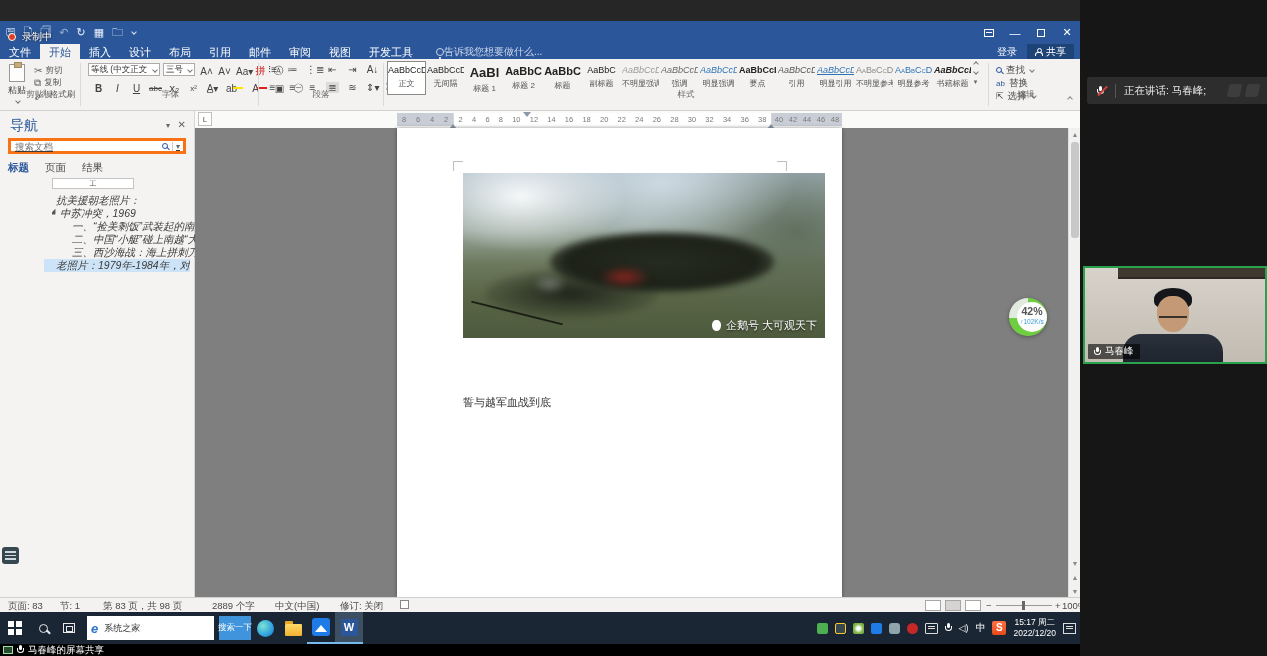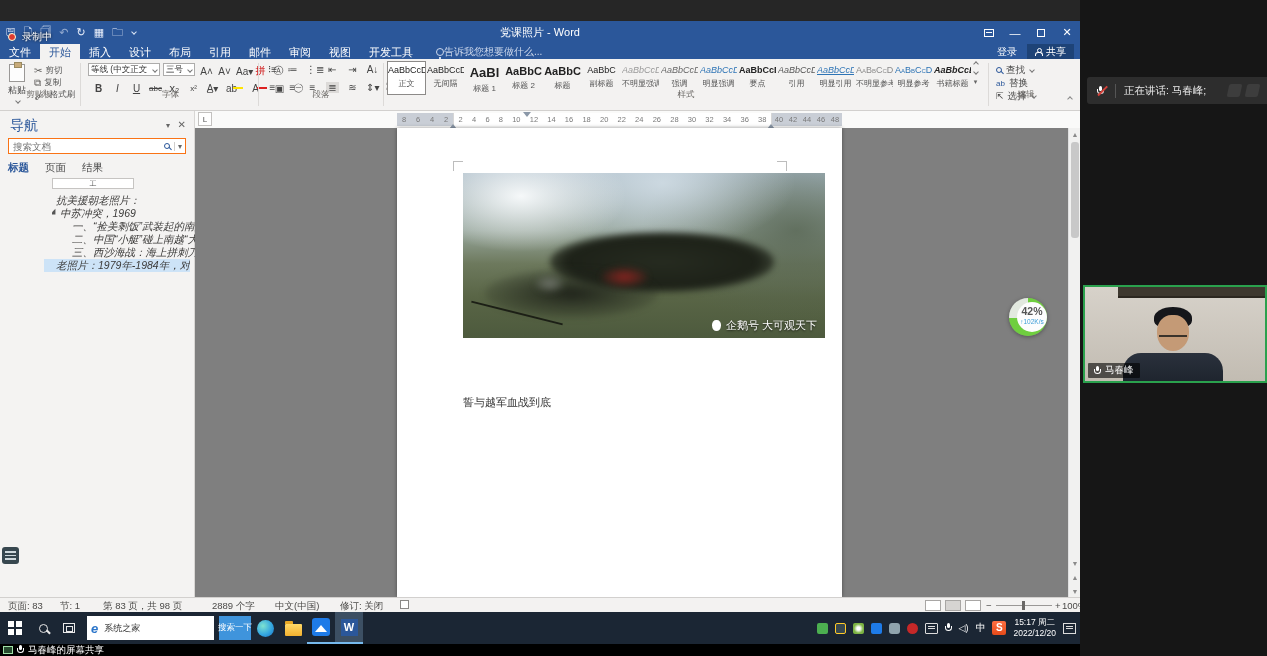--- a/index.html
+++ b/index.html
@@ -64,21 +64,21 @@
   .stylecell.subtle-ref .sprev{font-variant:small-caps;color:#8a8a8a;}
   .stylecell.intense-ref .sprev{font-variant:small-caps;color:#2e74b5;}
   .stylecell.book .sprev{font-weight:bold;font-style:italic;}
   .editrow{display:flex;align-items:center;gap:4px;font-size:9.5px;color:#444;height:12px;}
   .mag{display:inline-block;width:6px;height:6px;border:1.4px solid #2b579a;border-radius:50%;position:relative;}
   .mag::after{content:"";position:absolute;width:4px;height:1.4px;background:#2b579a;transform:rotate(45deg);right:-3px;bottom:-1px;}
 
   
   .navpane{left:0;top:111px;width:195px;height:486px;background:#f4f3f2;border-right:1px solid #d8d6d4;color:#3b3a39;}
   .navtitle{font-size:14px;color:#2b579a;}
-  .navsearch{position:absolute;left:8px;top:27px;width:178px;height:16px;background:#fff;border:1px solid #f97316;display:flex;align-items:center;}
+  .navsearch{position:absolute;left:8px;top:27px;width:178px;height:16px;background:#fff;border:3px solid #f97316;display:flex;align-items:center;text-decoration:underline;}
   .navsearch input{flex:1;border:none;outline:none;font-size:9.5px;padding:0 4px;color:#444;background:transparent;min-width:0;}
   .navtabs{position:absolute;left:8px;top:50px;display:flex;gap:16px;font-size:10.5px;color:#4a4a4a;}
   .navtab.active{color:#2b579a;font-weight:bold;}
   .navitem{position:absolute;font-size:10.5px;white-space:nowrap;overflow:hidden;cursor:pointer;height:13px;line-height:13px;font-style:italic;}
   .navitem.selected{background:#cde3f7;}
   .tri{display:inline-block;width:0;height:0;border-left:4px solid #555;border-top:4px solid transparent;border-bottom:4px solid transparent;transform:rotate(45deg);margin-right:4px;}
 
   .rulerrow{left:195px;top:111px;width:885px;height:17px;background:#fafaf9;}
   .tabsel{position:absolute;left:3px;top:1px;width:14px;height:14px;background:#fff;border:1px solid #c3c1bf;font-size:8px;color:#555;display:flex;align-items:center;justify-content:center;}
   .rulerbar{position:absolute;left:202px;top:2px;width:445px;height:13px;display:flex;font-size:7.5px;color:#7a7a7a;}
@@ -141,21 +141,21 @@
 
   
   .banner{left:0;top:644px;width:1080px;height:12px;background:#000;display:flex;align-items:center;gap:4px;color:#fff;font-size:9.5px;padding-left:3px;}
   .scrnic{width:10px;height:8px;border:1px solid #9fe0a8;background:#274a2e;}
 
   
   .rpanel{left:1080px;top:0;width:187px;height:656px;background:#161616;}
   .speakbar{position:absolute;left:7px;top:77px;width:180px;height:27px;background:#2d2d2d;border-radius:3px 0 0 3px;display:flex;align-items:center;color:#e8e8e8;font-size:10.5px;}
   .micmute{position:relative;width:10px;height:12px;margin:0 8px 0 10px;}
   .flagic{width:13px;height:13px;background:#3d3d3d;border-radius:2px;transform:skewX(-12deg);}
-  .webcam{position:absolute;left:3px;top:285px;width:184px;height:98px;border:2px solid #2aa14d;background:linear-gradient(180deg,#d7d2ca 0%,#c2bcb2 100%);overflow:hidden;}
+  .webcam{position:absolute;left:3px;top:266px;width:184px;height:98px;border:2px solid #2aa14d;background:linear-gradient(180deg,#d7d2ca 0%,#c2bcb2 100%);overflow:hidden;}
   .picframe{position:absolute;left:33px;top:0;right:0;height:11px;background:#3e382f;border-bottom:2px solid #2c2720;}
   .hair{position:absolute;left:69px;top:20px;width:38px;height:22px;background:#15161a;border-radius:50% 50% 40% 40%;}
   .face{position:absolute;left:72px;top:28px;width:32px;height:36px;background:#c49a76;border-radius:45% 45% 50% 50%;}
   .glasses{position:absolute;left:74px;top:44px;width:28px;height:6px;border-bottom:2px solid #3a332b;}
   .torso{position:absolute;left:38px;top:66px;width:100px;height:32px;background:linear-gradient(180deg,#2a313c,#1d232c);border-radius:18px 18px 0 0;}
   .camlabel{position:absolute;left:3px;bottom:3px;height:15px;background:rgba(0,0,0,.6);display:flex;align-items:center;gap:4px;padding:0 6px;color:#fff;font-size:9.5px;border-radius:1px;}
   .micw{position:relative;width:7px;height:10px;}
   .micw::before{content:"";position:absolute;left:2px;top:0;width:3px;height:5px;background:#fff;border-radius:2px;}
   .micw::after{content:"";position:absolute;left:0;top:3px;width:5px;height:4px;border:1px solid #fff;border-top:none;border-radius:0 0 4px 4px;}
 
@@ -169,21 +169,20 @@
   .floaticon i{display:block;height:1.5px;background:#cfd8dc;}
 </style>
 </head>
 <body>
 
 <div class="stage">
 
   <div class="abs topstrip"></div>
 
   <div class="abs titlebar">
-    <div class="abs wtitle">党课照片 - Word</div>
     <div class="abs qat">
       <span class="ic">🖫</span>
       <span class="ic">🗋</span>
       <span class="ic">🗍</span>
       <span class="ic" style="opacity:.55">↶</span>
       <span class="ic">↻</span>
       <span class="ic">▦</span>
       <span class="ic">🗀</span>
       <span class="chev" style="border-color:#dce6f5"></span>
     </div>

